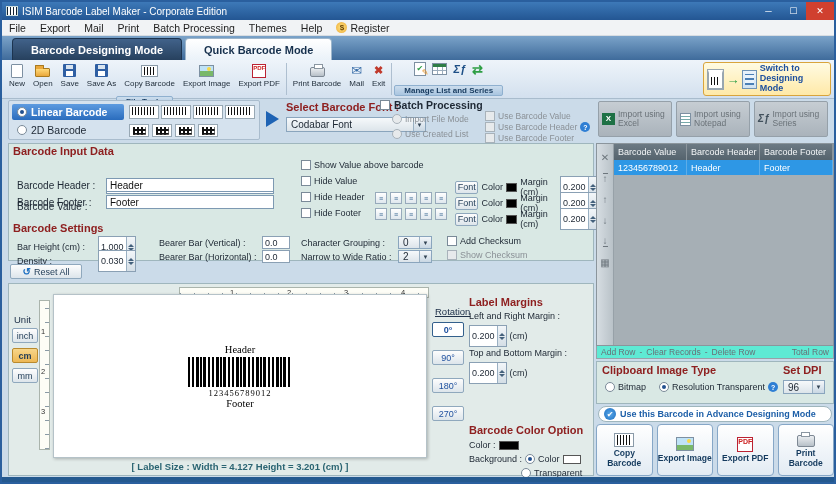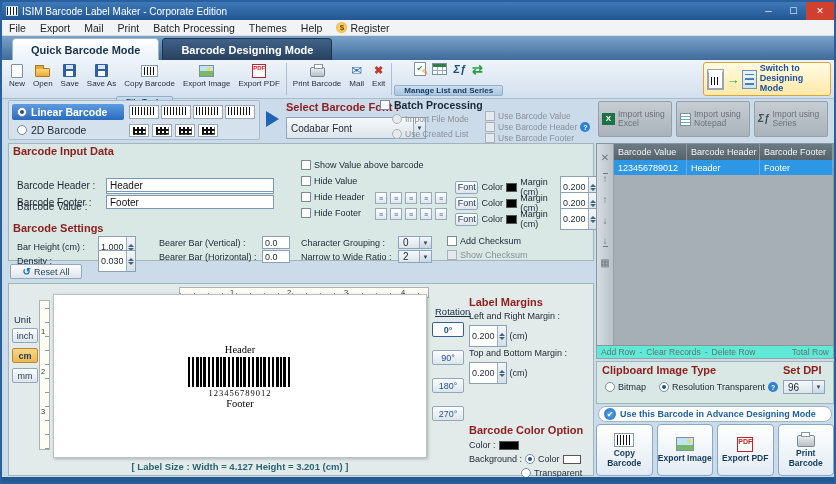--- a/index.html
+++ b/index.html
@@ -103,21 +103,21 @@
   .row-2d { position:absolute; left:8px; top:23px; display:flex; align-items:center; gap:4px; font-size:10.5px; }
   .icons-2d { position:absolute; left:120px; top:23px; display:flex; gap:3px; }
   .mini-2d { width:20px; height:13px; border:1px solid #98a8b4; background:#fff;
     background-image:repeating-linear-gradient(0deg,#111 0 2px,transparent 2px 4px),
       repeating-linear-gradient(90deg,#111 0 2px,transparent 2px 4px);
     background-size:70% 70%; background-position:center; background-repeat:no-repeat; }
   .font-arrow { position:absolute; left:264px; top:12px; width:0; height:0;
     border-top:8px solid transparent; border-bottom:8px solid transparent; border-left:13px solid #1e63b4; }
   .font-select { position:absolute; left:284px; top:2px; width:152px; }
   .red-title { color:#8e2020; font-weight:bold; font-size:11px; }
-  .dd { display:inline-flex; align-items:center; height:22px; background:linear-gradient(#f6f9fb,#dce4ea);
+  .dd { display:inline-flex; align-items:center; height:15px; background:linear-gradient(#f6f9fb,#dce4ea);
     border:1px solid #8aa5bd; font-size:10px; }
   .dd .val { flex:1; padding:0 4px; white-space:nowrap; overflow:hidden; }
   .dd .dbtn { width:12px; align-self:stretch; background:linear-gradient(#f4f7fa,#c9d7e3);
     border-left:1px solid #9ab0c2; display:flex; align-items:center; justify-content:center; font-size:6px; color:#345; }
   .batch { position:absolute; left:378px; top:0; width:212px; height:42px; }
   .batch-title { display:flex; align-items:center; gap:4px; font-weight:bold; font-size:10.5px; }
   .gray { color:#8a9096; }
   .batch .opt { position:absolute; display:flex; align-items:center; gap:3px; font-size:8.5px; }
   .imports { position:absolute; left:596px; top:2px; display:flex; gap:4px; }
   .imp-btn { width:74px; height:36px; background:linear-gradient(#c6cdd3,#aab3bb); border:1px solid #95a0a9;
@@ -251,22 +251,22 @@
     <span class="menu-item">Batch Processing</span>
     <span class="menu-item">Themes</span>
     <span class="menu-item">Help</span>
     <span class="menu-item">
       <span class="dollar-ic">$</span>
       <span>Register</span>
     </span>
   </div>
 
   <div class="tabstrip">
+    <div class="tab inactive">Barcode Designing Mode</div>
     <div class="tab active">Quick Barcode Mode</div>
-    <div class="tab inactive">Barcode Designing Mode</div>
   </div>
 
   <div class="toolbar">
     <div class="tgroup">
       <div class="tg-btns">
         <div class="tbtn">
           <span class="ic">
               <span class="i-new"></span>
             </span>
           <span>New</span>

